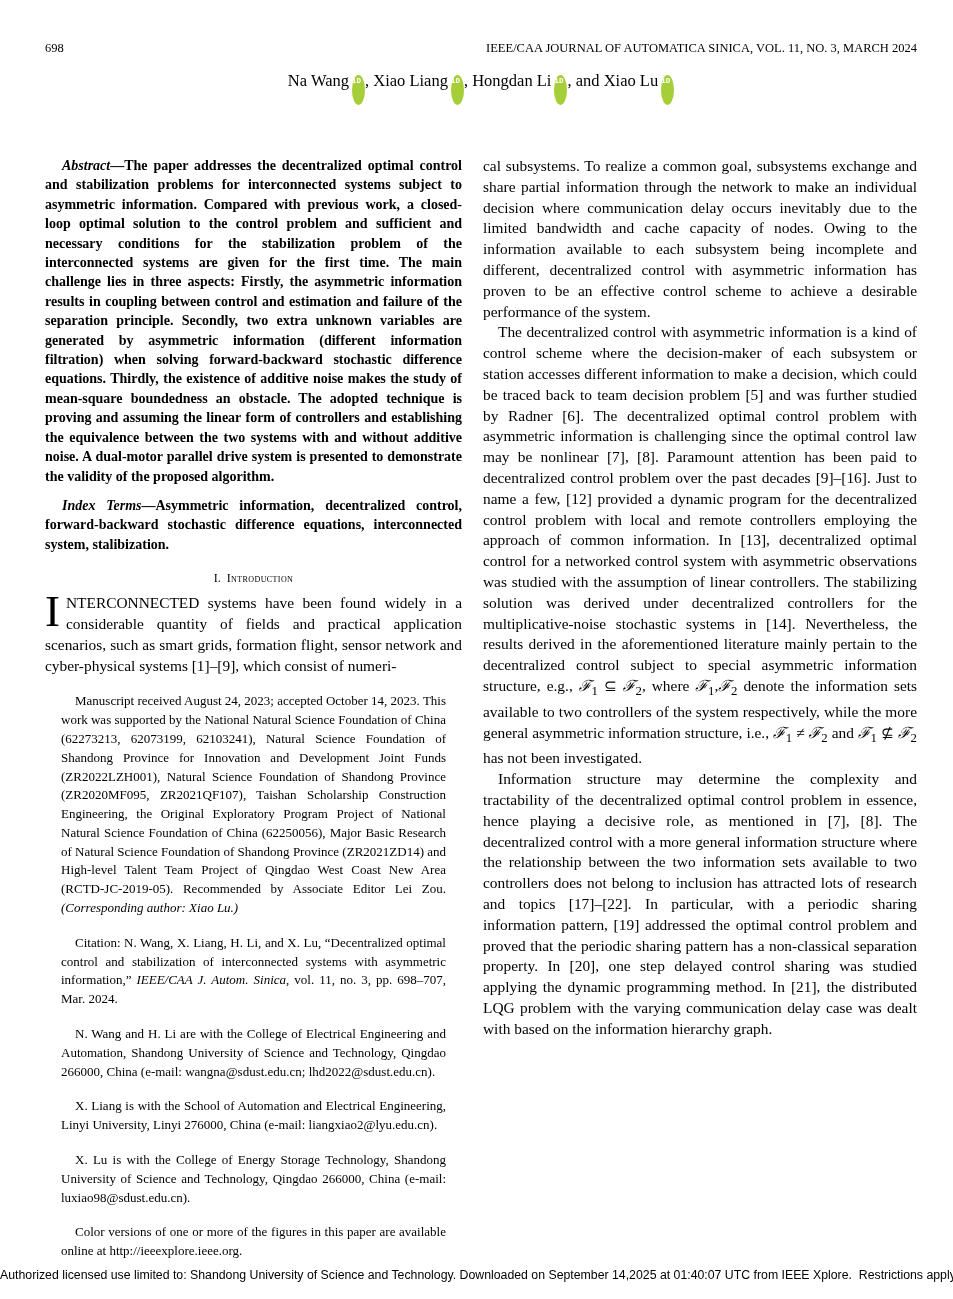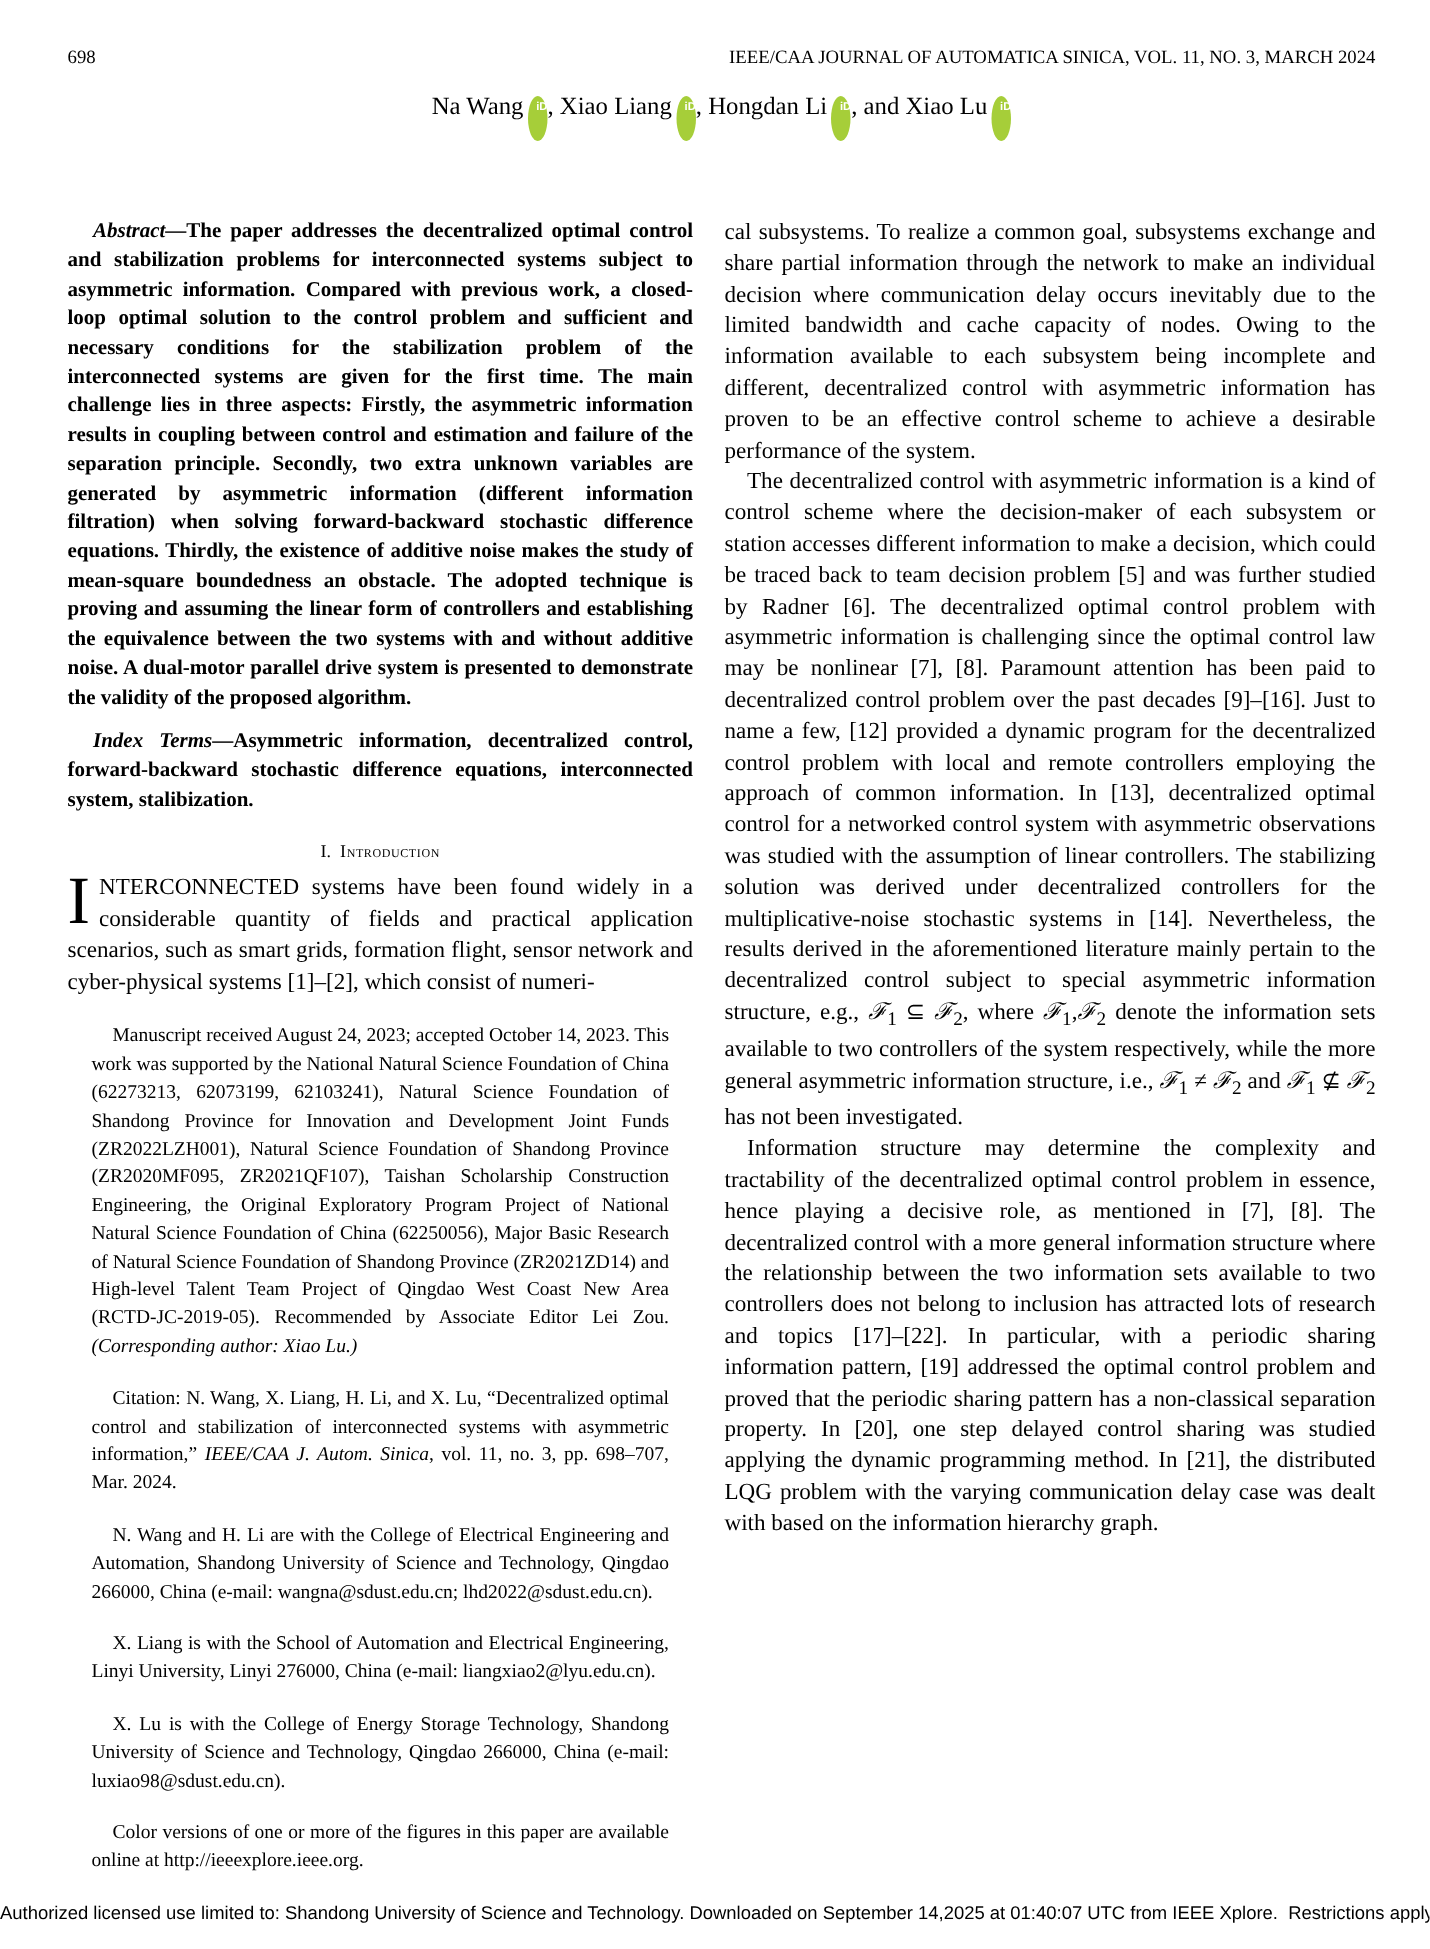--- a/index.html
+++ b/index.html
@@ -16,21 +16,21 @@
     position: relative;
   }
   .page {
     padding-left: 45px;
     padding-right: 36px;
   }
   .page-header {
     display: flex;
     justify-content: space-between;
     align-items: baseline;
-    padding-top: 31px;
+    padding-top: 41px;
     font-size: 12.5px;
   }
   .paper-title {
     text-align: center;
     font-size: 33px;
     line-height: 47px;
     font-weight: 400;
     margin-top: 33px;
   }
   .authors-line {
@@ -38,25 +38,25 @@
     font-size: 16.5px;
     margin-top: 15px;
   }
   .orcid {
     display: inline-block;
     width: 13px;
     height: 30px;
     border-radius: 50%;
     background: #A6CE39;
     color: #fff;
-    font-family: Liberation Sans, sans-serif;
+    font-family: Liberation Mono, monospace;
     font-size: 7.5px;
     font-weight: bold;
     line-height: 13px;
-    text-align: right;
+    text-align: left;
     vertical-align: 3px;
     margin-left: 3px;
   }
   .columns {
     display: flex;
     gap: 21px;
     margin-top: 51px;
   }
   .col-left  { width: 417px; }
   .col-right { width: 434px; }
@@ -138,21 +138,21 @@
 
     <div class="col-left">
       <p class="abstract"><i>Abstract</i><span>—The paper addresses the decentralized optimal control and stabilization problems for interconnected systems subject to asymmetric information. Compared with previous work, a closed-loop optimal solution to the control problem and sufficient and necessary conditions for the stabilization problem of the interconnected systems are given for the first time. The main challenge lies in three aspects: Firstly, the asymmetric information results in coupling between control and estimation and failure of the separation principle. Secondly, two extra unknown variables are generated by asymmetric information (different information filtration) when solving forward-backward stochastic difference equations. Thirdly, the existence of additive noise makes the study of mean-square boundedness an obstacle. The adopted technique is proving and assuming the linear form of controllers and establishing the equivalence between the two systems with and without additive noise. A dual-motor parallel drive system is presented to demonstrate the validity of the proposed algorithm.</span></p>
 
       <p class="index-terms"><i>Index Terms</i><span>—Asymmetric information, decentralized control, forward-backward stochastic difference equations, interconnected system, stalibization.</span></p>
 
       <div class="section-heading">
         <span>I.</span>&nbsp;&nbsp;<span class="sc">Introduction</span>
       </div>
 
-      <p class="body-text intro-para"><span class="dropcap">I</span><span>NTERCONNECTED systems have been found widely in a considerable quantity of fields and practical application scenarios, such as smart grids, formation flight, sensor network and cyber-physical systems [1]–[2], which consist of numeri-</span></p>
+      <p class="body-text intro-para"><span class="dropcap">I</span><span>NTERCONNECTED systems have been found widely in a considerable quantity of fields and practical application scenarios, such as smart grids, formation flight, sensor network and cyber-physical systems [1]–[9], which consist of numeri-</span></p>
 
       <div class="footnotes">
         <p>Manuscript received August 24, 2023; accepted October 14, 2023. This work was supported by the National Natural Science Foundation of China (62273213, 62073199, 62103241), Natural Science Foundation of Shandong Province for Innovation and Development Joint Funds (ZR2022LZH001), Natural Science Foundation of Shandong Province (ZR2020MF095, ZR2021QF107), Taishan Scholarship Construction Engineering, the Original Exploratory Program Project of National Natural Science Foundation of China (62250056), Major Basic Research of Natural Science Foundation of Shandong Province (ZR2021ZD14) and High-level Talent Team Project of Qingdao West Coast New Area (RCTD-JC-2019-05). Recommended by Associate Editor Lei Zou. <i>(Corresponding author: Xiao Lu.)</i></p>
         <p>Citation: N. Wang, X. Liang, H. Li, and X. Lu, “Decentralized optimal control and stabilization of interconnected systems with asymmetric information,” <i>IEEE/CAA J. Autom. Sinica</i>, vol. 11, no. 3, pp. 698–707, Mar. 2024.</p>
         <p>N. Wang and H. Li are with the College of Electrical Engineering and Automation, Shandong University of Science and Technology, Qingdao 266000, China (e-mail: wangna@sdust.edu.cn; lhd2022@sdust.edu.cn).</p>
         <p>X. Liang is with the School of Automation and Electrical Engineering, Linyi University, Linyi 276000, China (e-mail: liangxiao2@lyu.edu.cn).</p>
         <p>X. Lu is with the College of Energy Storage Technology, Shandong University of Science and Technology, Qingdao 266000, China (e-mail: luxiao98@sdust.edu.cn).</p>
         <p>Color versions of one or more of the figures in this paper are available online at http://ieeexplore.ieee.org.</p>
 
       </div>

